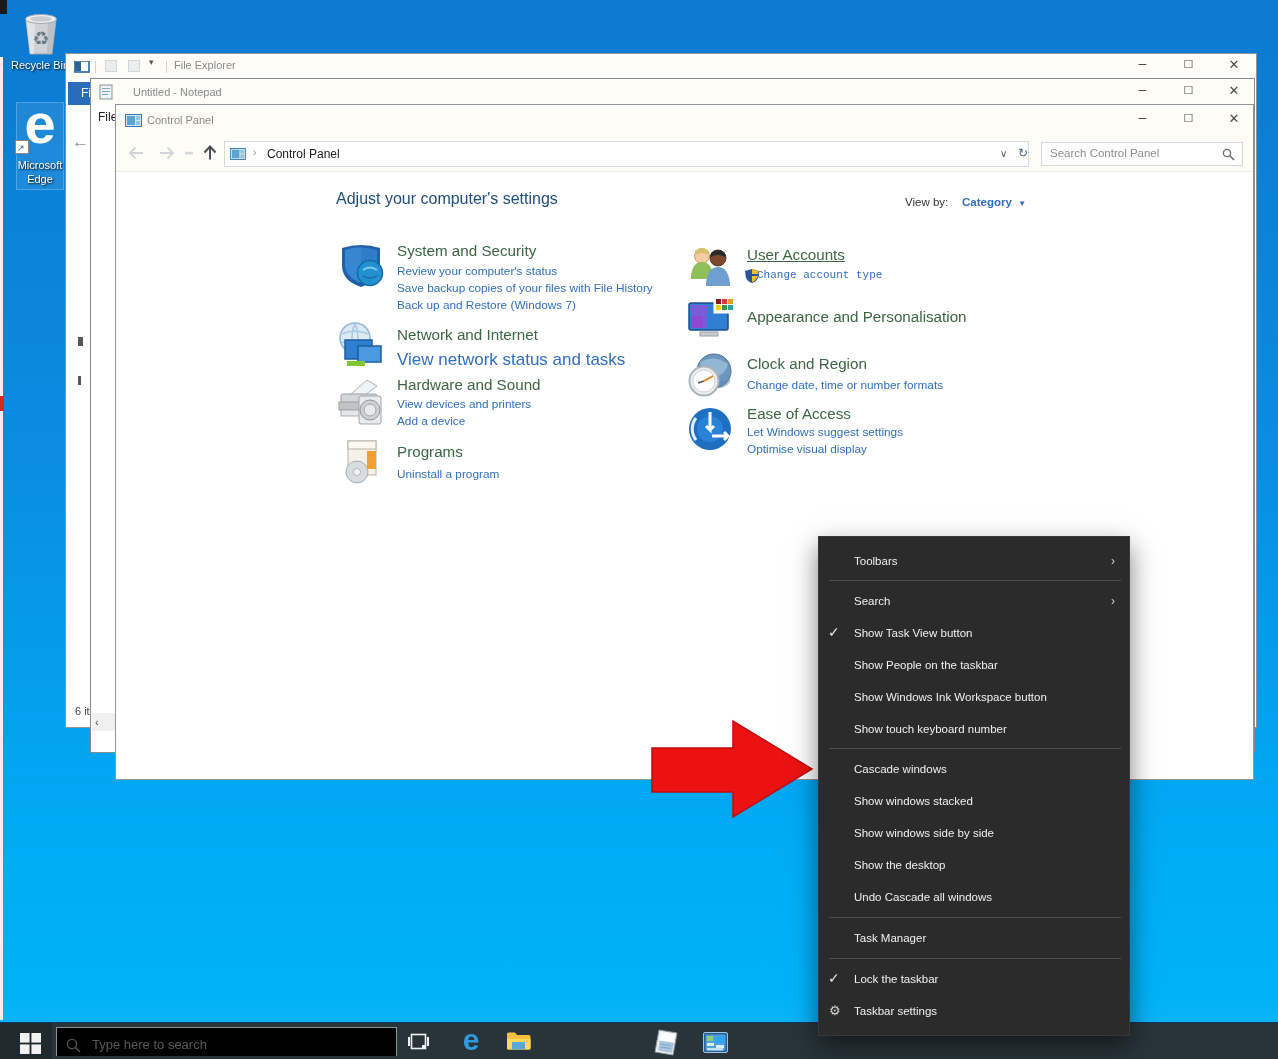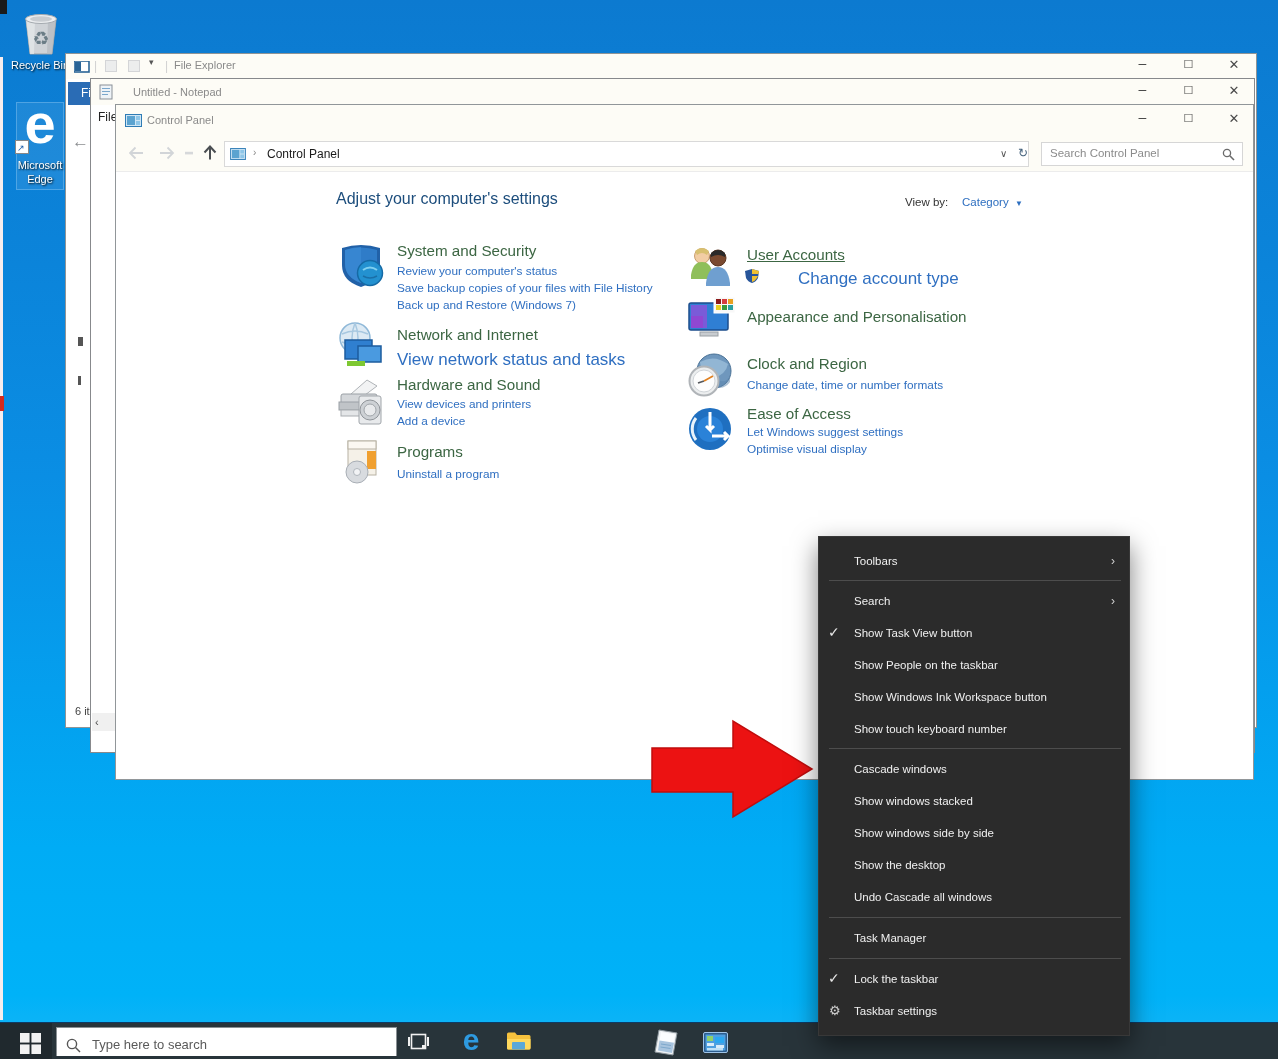--- a/index.html
+++ b/index.html
@@ -121,21 +121,21 @@
   <div class="abs" style="left:925px;top:37px;width:202px;height:24px;background:#fff;border:1px solid #d6d6d6;">
     <div class="abs" style="left:8px;top:4px;color:#8b8b8b;font-size:11.5px;">Search Control Panel</div>
     <svg class="abs" style="left:180px;top:5px;" width="13" height="13" viewBox="0 0 13 13">
       <circle cx="5" cy="5" r="3.6" fill="none" stroke="#6a6a6a" stroke-width="1.3"></circle>
       <line x1="7.8" y1="7.8" x2="12" y2="12" stroke="#6a6a6a" stroke-width="1.6"></line>
     </svg>
   </div>
 
   <div class="abs" style="left:220px;top:85px;font-size:16px;color:#1c4d7c;">Adjust your computer's settings</div>
   <div class="abs" style="left:789px;top:91px;font-size:11.5px;color:#333;">View by:</div>
-  <div class="abs" style="left:846px;top:91px;font-size:11.5px;color:#2e6fc0;">Category&nbsp;&nbsp;<span style="font-size:8px;">▼</span></div>
+  <div class="abs" style="left:846px;top:91px;font-size:11.5px;color:#2e6fc0;font-weight:bold;">Category&nbsp;&nbsp;<span style="font-size:8px;">▼</span></div>
 </div>
 
 <svg class="abs" style="left:338px;top:242px;" width="46" height="46" viewBox="0 0 46 46">
   <path d="M4 6 Q23 0 42 6 L42 23 Q42 39 23 45 Q4 39 4 23 Z" fill="#2161a8"></path>
   <path d="M7 8 Q23 3 39 8 L39 22 Q39 35 23 41 Q7 35 7 22 Z" fill="#2f7cc8"></path>
   <path d="M7 8 Q15 5 23 5 L23 41 Q7 35 7 22 Z" fill="#3a8ad4" opacity="0.7"></path>
   <circle cx="32" cy="31" r="12.5" fill="#2391d0"></circle>
   <circle cx="32" cy="31" r="12.5" fill="none" stroke="#156aa5" stroke-width="1.5"></circle>
   <path d="M25 28 Q32 23 39 28" stroke="#7fd0f0" stroke-width="2" fill="none"></path>
   <path d="M25 34 Q32 38 39 34" stroke="#1a6fa8" stroke-width="1.5" fill="none"></path>
@@ -181,21 +181,21 @@
   <path d="M3 30 Q5 17 14 17 Q23 17 25 30 L25 34 L3 34 Z" fill="#8fbf5a"></path>
   <circle cx="30" cy="13" r="8" fill="#7a4a30" stroke="#5a3520" stroke-width="1"></circle>
   <path d="M23 8 Q30 2 37 8 L37 12 Q30 8 23 12 Z" fill="#2a2a2a"></path>
   <path d="M18 38 Q20 22 30 22 Q40 22 42 38 L42 41 L18 41 Z" fill="#6f9fd0"></path>
 </svg>
 <div class="abs" style="left:747px;top:246px;font-size:15.2px;color:#3c6643;text-decoration:underline;">User Accounts</div>
 <svg class="abs" style="left:745px;top:269px;" width="14" height="14" viewBox="0 0 14 14">
   <path d="M7 0 L14 2 L13 9 Q11 13 7 14 Q3 13 1 9 L0 2 Z" fill="#28559a"></path>
   <path d="M7 0 L14 2 L13.5 5 L7 5 Z M7 7 L13 7 L12 9 Q10 12 7 13 Z" fill="#f0c030"></path>
 </svg>
-<div class="abs" style="left:798px;top:269px;font-size:17px;color:#2f6fc1;">Change account type</div>
+<div class="abs" style="left:757px;top:269px;font-size:11px;color:#2f6fc1;font-family:Liberation Mono, monospace;">Change account type</div>
 
 <svg class="abs" style="left:688px;top:296px;" width="49" height="46" viewBox="0 0 49 46">
   <rect x="1" y="7" width="39" height="27" rx="2" fill="#2f7fd4" stroke="#1d4e8c" stroke-width="1.5"></rect>
   <rect x="3" y="9" width="16" height="23" fill="#7a5bd8"></rect>
   <rect x="3" y="20" width="12" height="12" fill="#9a3fd0" opacity="0.7"></rect>
   <rect x="12" y="36" width="18" height="4" fill="#c8ccd0" stroke="#9aa0a5" stroke-width="1"></rect>
   <g stroke="#fff" stroke-width="1">
     <rect x="26" y="1" width="21" height="16" fill="#f8f8f8"></rect>
   </g>
   <g>
@@ -264,21 +264,21 @@
 </div>
 
 <div class="abs" style="left:0;top:1022px;width:1278px;height:37px;background:#28343a;border-top:1px solid #0f3a63;z-index:40;">
   <div class="abs" style="left:0;top:0;width:52px;height:37px;background:#20292e;"></div>
   <svg class="abs" style="left:20px;top:10px;" width="21" height="21" viewBox="0 0 18 18">
     <rect x="0" y="0" width="8.2" height="8.2" fill="#f2f2f2"></rect>
     <rect x="9.8" y="0" width="8.2" height="8.2" fill="#f2f2f2"></rect>
     <rect x="0" y="9.8" width="8.2" height="8.2" fill="#f2f2f2"></rect>
     <rect x="9.8" y="9.8" width="8.2" height="8.2" fill="#f2f2f2"></rect>
   </svg>
-  <div class="abs" style="left:56px;top:4px;width:341px;height:29px;background:#ffffff;border:1px solid #8a9094;border-bottom:none;">
+  <div class="abs" style="left:56px;top:4px;width:341px;height:29px;background:#000000;border:1px solid #8a9094;border-bottom:none;">
     <svg class="abs" style="left:9px;top:10px;" width="15" height="15" viewBox="0 0 15 15">
       <circle cx="6" cy="6" r="4.6" fill="none" stroke="#555" stroke-width="1.4"></circle>
       <line x1="9.5" y1="9.5" x2="14" y2="14" stroke="#555" stroke-width="1.4"></line>
     </svg>
     <div class="abs" style="left:35px;top:9px;font-size:13px;color:#5a5a5a;">Type here to search</div>
   </div>
 
   <svg class="abs" style="left:408px;top:8px;" width="21" height="21" viewBox="0 0 21 21">
     <rect x="3.5" y="3.5" width="14" height="14" fill="none" stroke="#f0f0f0" stroke-width="1.6"></rect>
     <rect x="0" y="6" width="2" height="9" fill="#f0f0f0"></rect>

